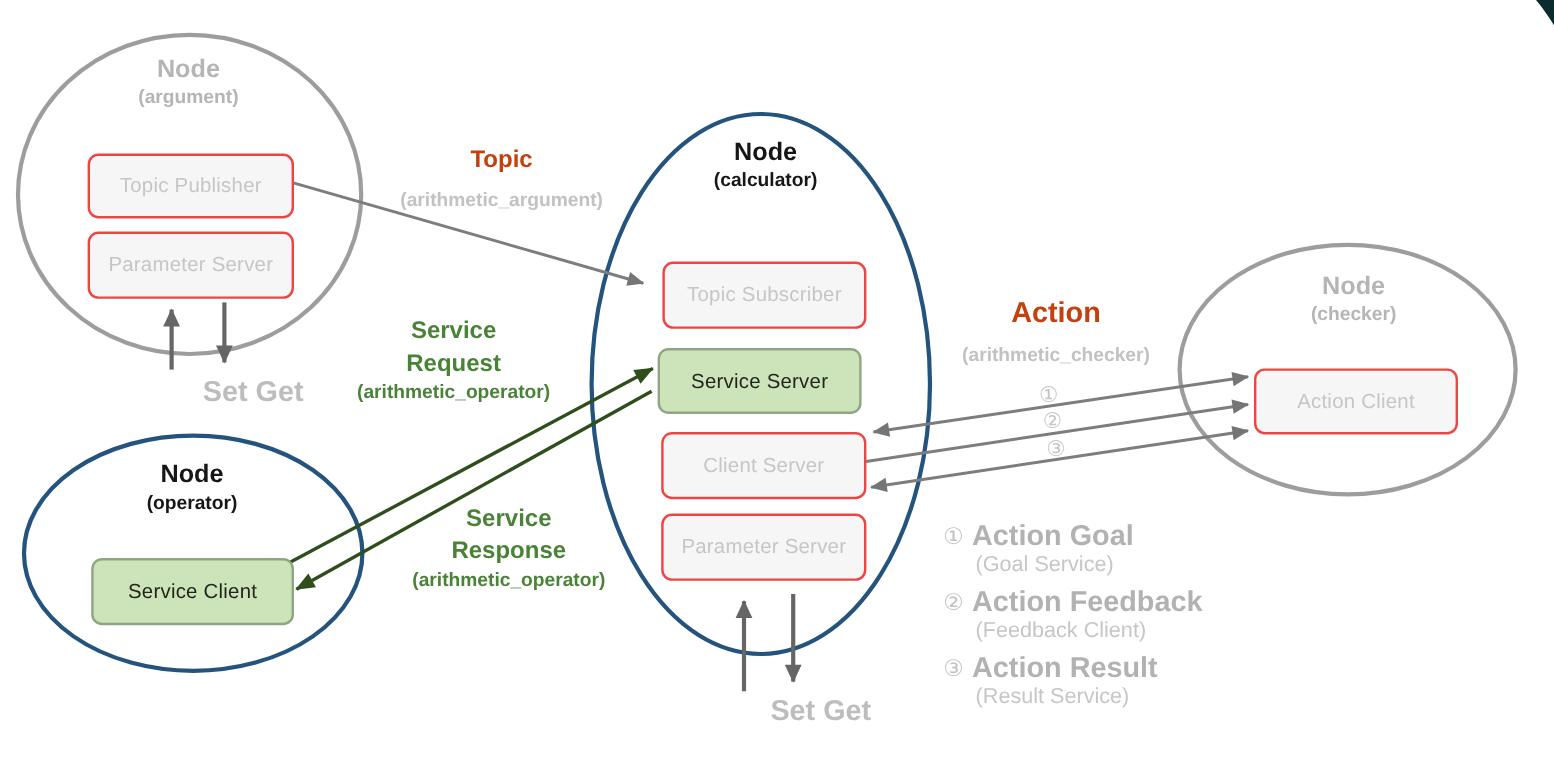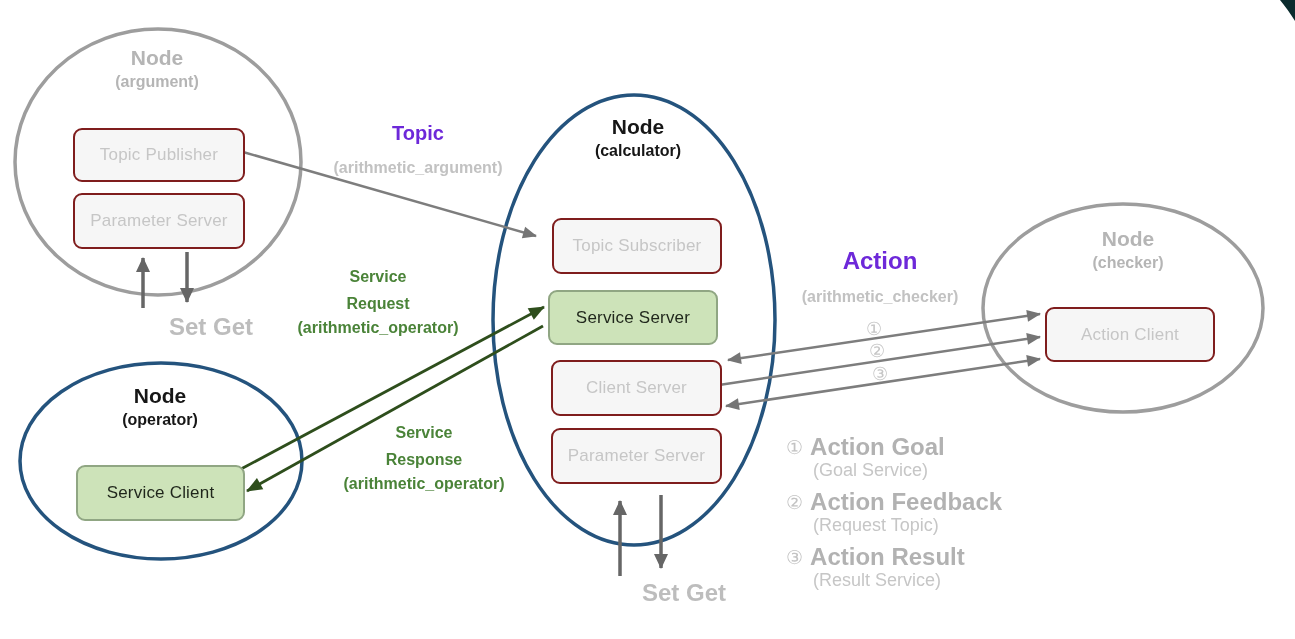--- a/index.html
+++ b/index.html
@@ -8,36 +8,36 @@
     overflow:hidden; font-family:"Liberation Sans", sans-serif;
   }
   svg.layer { position:absolute; left:0; top:0; z-index:1; }
   .abs { position:absolute; z-index:2; }
   .center { transform:translateX(-50%); text-align:center; }
 
   .box {
     position:absolute; z-index:2; display:flex; align-items:center; justify-content:center;
     border-radius:9px; font-size:17px; letter-spacing:0.2px; white-space:nowrap;
   }
-  .box.gray { background:#f6f6f6; border:2px solid #7f1d1d; color:#c6c6c6; }
+  .box.gray { background:#f6f6f6; border:2px solid #ef4444; color:#c6c6c6; }
   .box.green { background:#cde3b9; border:2px solid #90a683; color:#1f261b; font-weight:400;text-align:right; }
 
   .node-title { font-weight:bold; font-size:21px; line-height:24px; white-space:nowrap; }
   .node-title .sub { font-size:16px; }
   .inactive-ink { color:#b5b5b5; }
   .active-ink { color:#161616; }
 
   .edge-label { white-space:nowrap; }
-  .edge-label .t { font-weight:bold; color:#6d28d9; }
+  .edge-label .t { font-weight:bold; color:#c2410c; }
   .edge-label .s { font-weight:bold; font-size:16px; line-height:20px; color:#c2c2c2; margin-top:13px; }
   .edge-label.topic .t { font-size:20px; line-height:24px; }
   .edge-label.action .t { font-size:24px; line-height:27px; }
 
   .green-label { white-space:nowrap; color:#4a8338; font-weight:bold; }
-  .green-label .l { font-size:16px; line-height:27px; }
+  .green-label .l { font-size:20px; line-height:27px; }
   .green-label .s { font-size:16px; line-height:21px; }
 
   .setget { font-size:24px; font-weight:bold; color:#bdbdbd; white-space:nowrap;margin-left:45px; }
 
   .step-marker { font-size:18px; color:#c6c6c6; line-height:18px; }
 
   .legend { position:absolute; left:786px; top:434px; z-index:2; }
   .legend-item { margin-bottom:8px; }
   .legend-row { display:flex; align-items:center; gap:7px; }
   .legend-marker { font-size:19px; color:#c3c3c3; }
@@ -174,21 +174,21 @@
         <span class="legend-marker">①</span>
         <span class="legend-title">Action Goal</span>
       </div>
       <div class="legend-sub">(Goal Service)</div>
     </div>
     <div class="legend-item">
       <div class="legend-row">
         <span class="legend-marker">②</span>
         <span class="legend-title">Action Feedback</span>
       </div>
-      <div class="legend-sub">(Request Topic)</div>
+      <div class="legend-sub">(Feedback Client)</div>
     </div>
     <div class="legend-item">
       <div class="legend-row">
         <span class="legend-marker">③</span>
         <span class="legend-title">Action Result</span>
       </div>
       <div class="legend-sub">(Result Service)</div>
     </div>
   </div>
 

